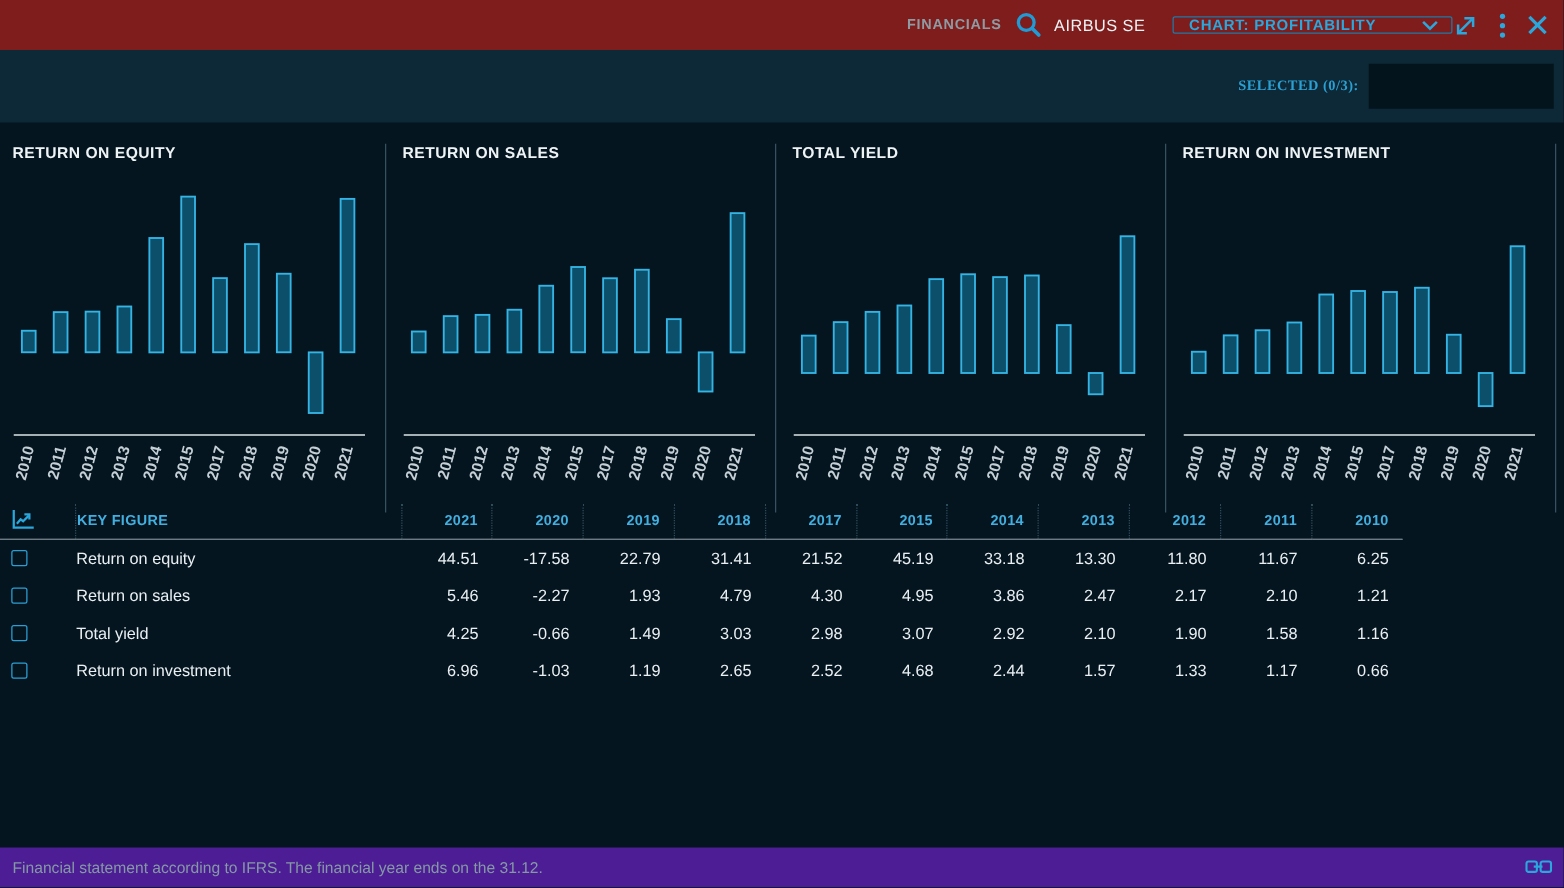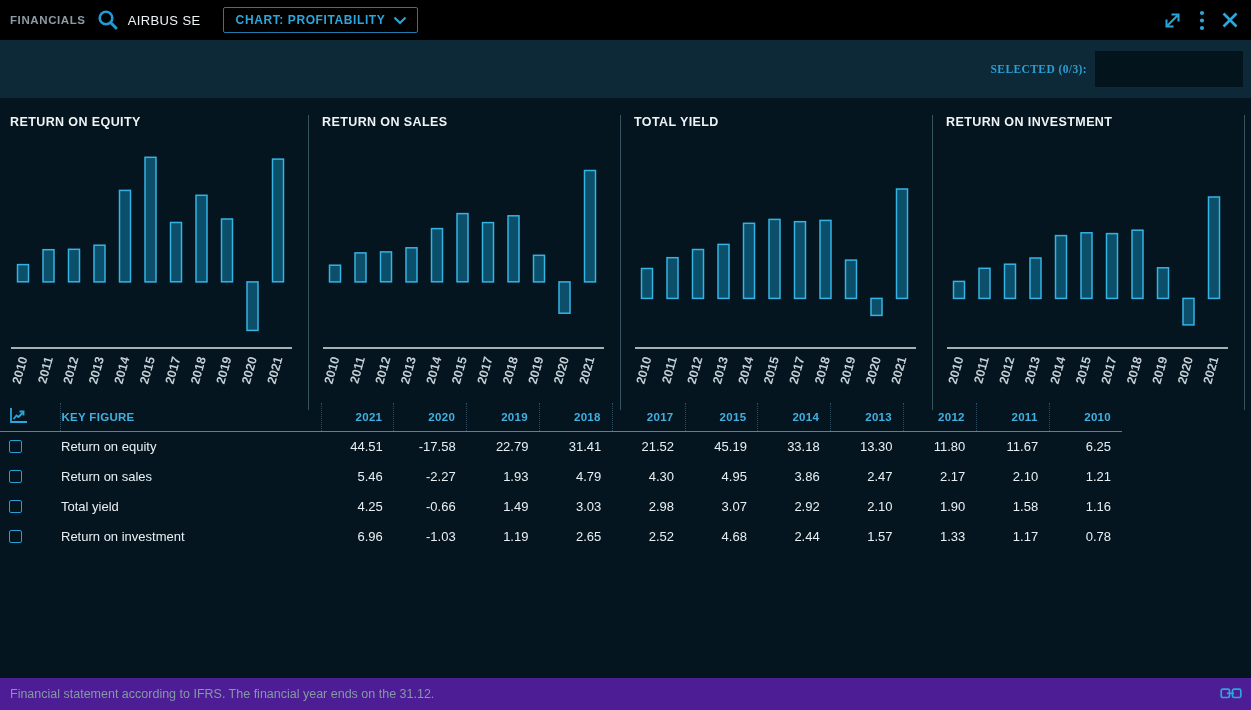--- a/index.html
+++ b/index.html
@@ -8,37 +8,37 @@
     width:1251px; height:710px;
     background:#04151f;
     font-family:"Liberation Sans", sans-serif;
     overflow:hidden;
     position:relative;
     -webkit-font-smoothing:antialiased;
   }
 
   
   .topbar {
-    height:40px; background:#000000;
-    display:flex; align-items:center; justify-content:space-between;
+    height:40px; background:#7f1d1d;
+    display:flex; align-items:center; justify-content:flex-end;
     padding:0 12px 0 10px;
   }
   .topbar-left { display:flex; align-items:center; }
   .app-title {
     color:#8e9ba3; font-size:11.5px; font-weight:bold; letter-spacing:0.6px;
   }
   .search-icon { margin:0 8px 0 10px; display:flex; align-items:center; cursor:pointer; }
   .company {
     color:#eef3f6; font-size:13px; font-weight:normal; letter-spacing:0.4px;
   }
   .dropdown {
     margin-left:22px;
     border:1px solid #1c7ba8; border-radius:2px;
-    height:26px; padding:0 10px 0 12px;
-    display:flex; align-items:center; gap:8px;
+    height:14px; padding:0 10px 0 12px;
+    display:flex; align-items:center; gap:36px;
     color:#2aa7dc; font-size:12px; font-weight:bold; letter-spacing:0.6px;
     cursor:pointer; background:transparent;
   }
   .topbar-right { display:flex; align-items:center; gap:16px; }
   .icon-btn { display:flex; align-items:center; cursor:pointer; }
 
   
   .toolbar {
     height:58px; background:#0d2836;
     display:flex; align-items:center; justify-content:flex-end;font-family:Liberation Serif, serif;
@@ -356,21 +356,21 @@
           <td class="num">6.96</td>
           <td class="num">-1.03</td>
           <td class="num">1.19</td>
           <td class="num">2.65</td>
           <td class="num">2.52</td>
           <td class="num">4.68</td>
           <td class="num">2.44</td>
           <td class="num">1.57</td>
           <td class="num">1.33</td>
           <td class="num">1.17</td>
-          <td class="num">0.78</td>
+          <td class="num">0.66</td>
         </tr>
       </tbody>
   </table>
 </div>
 
 <div class="footer">
   <span class="footer-note">Financial statement according to IFRS. The financial year ends on the 31.12.</span>
   <span class="link-icon-btn">
     <svg width="22" height="17" viewBox="0 0 22 17">
       <rect x="1.2" y="4.2" width="8.3" height="8.3" rx="1.6" fill="none" stroke="#2aa7dc" stroke-width="1.7"></rect>

